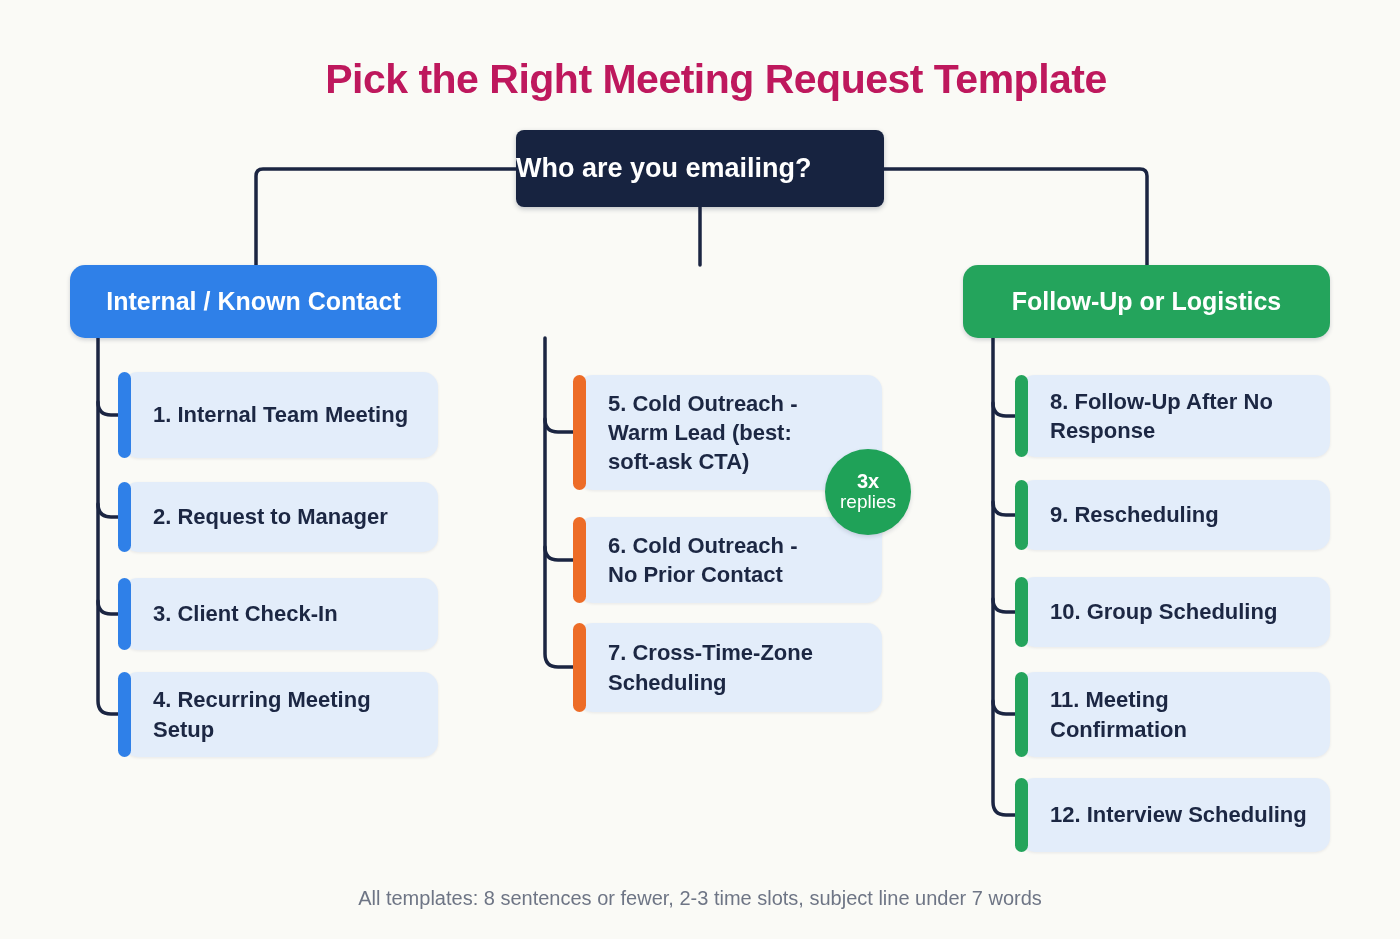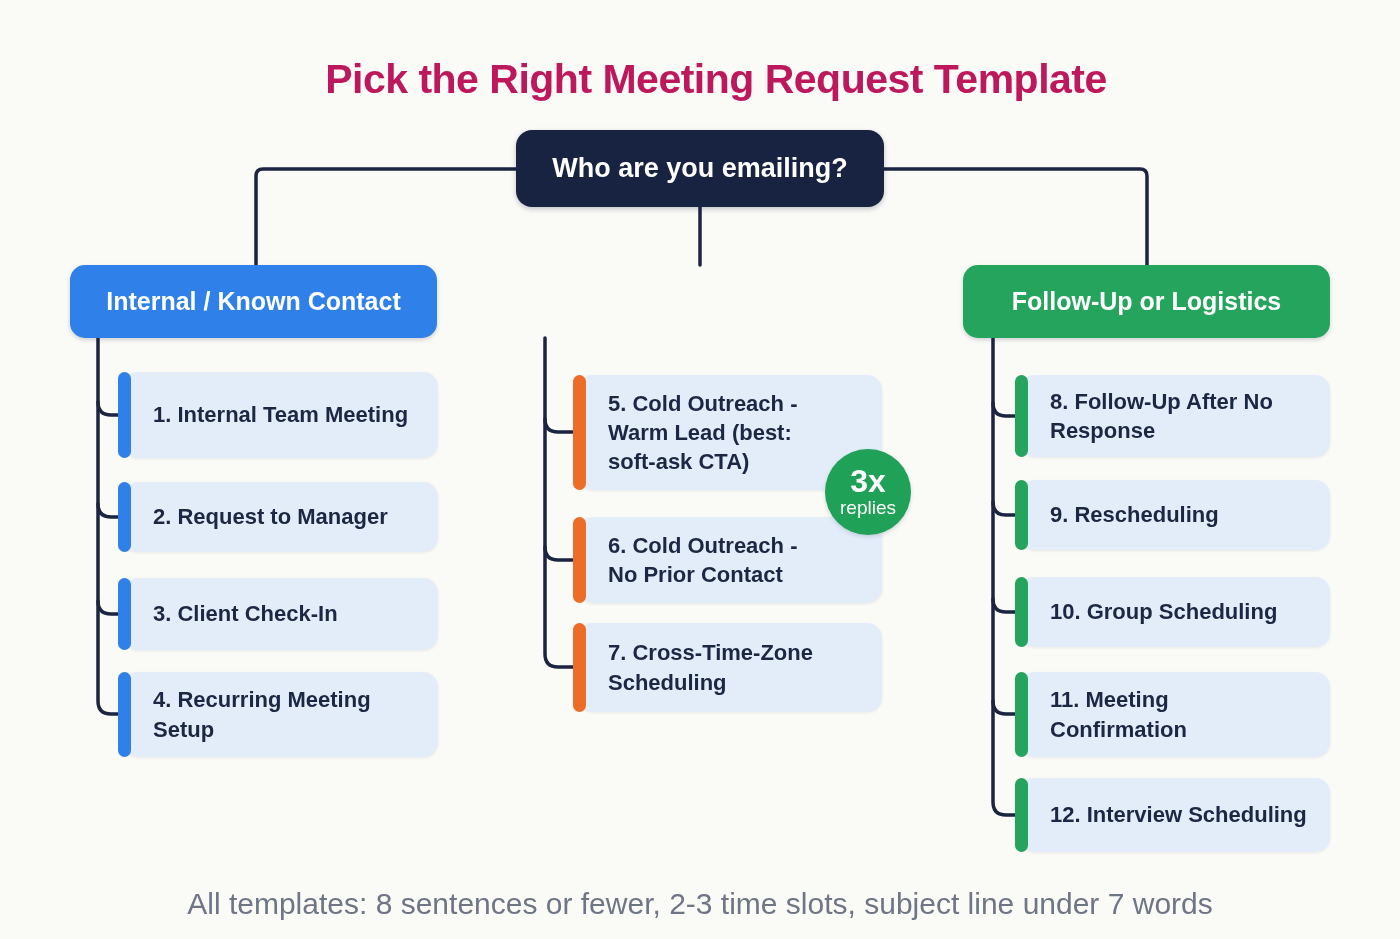--- a/index.html
+++ b/index.html
@@ -12,22 +12,22 @@
   }
   .page-title{
     position:absolute;left:0;top:40px;width:100%;
     margin:16px;text-align:center;
     font-size:41px;font-weight:700;letter-spacing:-0.5px;
     color:#be185d;
   }
   svg.connectors{position:absolute;left:0;top:0;width:1400px;height:939px;}
   .root-node{
     position:absolute;left:516px;top:130px;width:368px;height:77px;
-    background:#172340;border-radius:16px;
-    display:flex;align-items:center;justify-content:center;
+    background:#172340;border-radius:8px;
+    display:flex;align-items:center;
     box-shadow:0 2px 5px rgba(20,30,60,.25);
   }
   .root-node span{color:#ffffff;font-size:27px;font-weight:700;}
   .branch-header{
     position:absolute;height:73px;border-radius:15px;
     display:flex;align-items:center;justify-content:center;
     box-shadow:0 2px 4px rgba(20,30,60,.18);
   }
   .branch-header span{color:#ffffff;font-size:25px;font-weight:700;}
   .hdr-blue{left:70px;top:265px;width:367px;background:#2f80e8;text-align:center;}
@@ -48,25 +48,25 @@
     padding-left:30px;padding-right:6px;
     font-size:22px;font-weight:700;color:#1c2743;
     line-height:1.32;white-space:pre-line;
   }
   .badge{
     position:absolute;left:825px;top:449px;width:86px;height:86px;
     background:#1fa258;border-radius:50%;
     display:flex;flex-direction:column;align-items:center;justify-content:center;
     box-shadow:0 2px 4px rgba(20,30,60,.15);
   }
-  .badge-value{color:#fff;font-size:32px;font-weight:700;line-height:1;}
+  .badge-value{color:#fff;font-size:20px;font-weight:700;line-height:1;}
   .badge-label{color:#fff;font-size:19px;font-weight:400;line-height:1.2;}
   .footer-note{
     position:absolute;left:0;top:887px;width:100%;text-align:center;
-    font-size:30px;color:#6e7585;
+    font-size:20px;color:#6e7585;
   }
 </style>
 </head>
 <body>
 
 <div class="canvas">
 
   <h1 class="page-title">Pick the Right Meeting Request Template</h1>
 
   <svg class="connectors" viewBox="0 0 1400 939">

